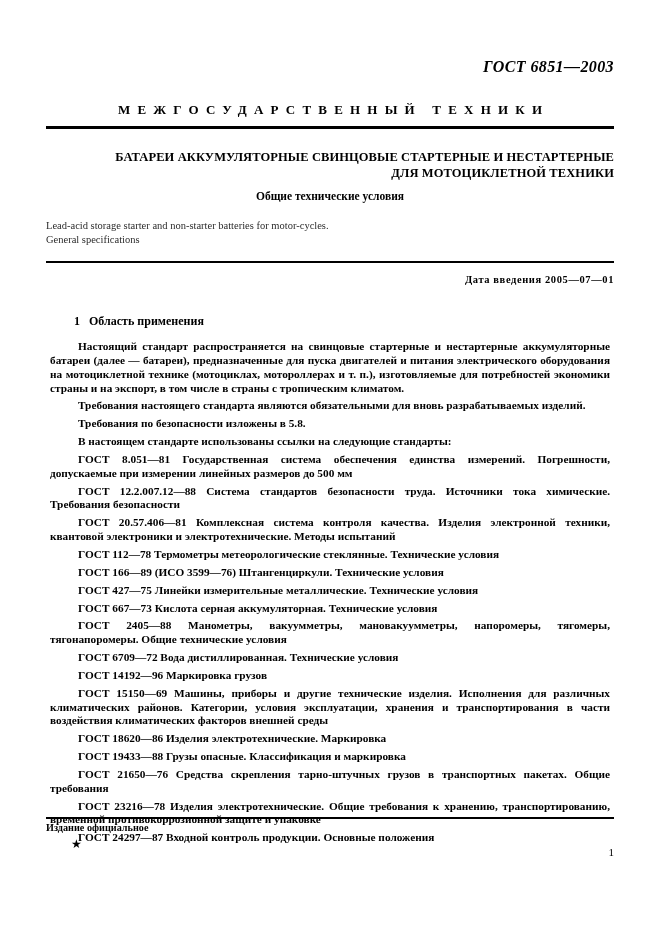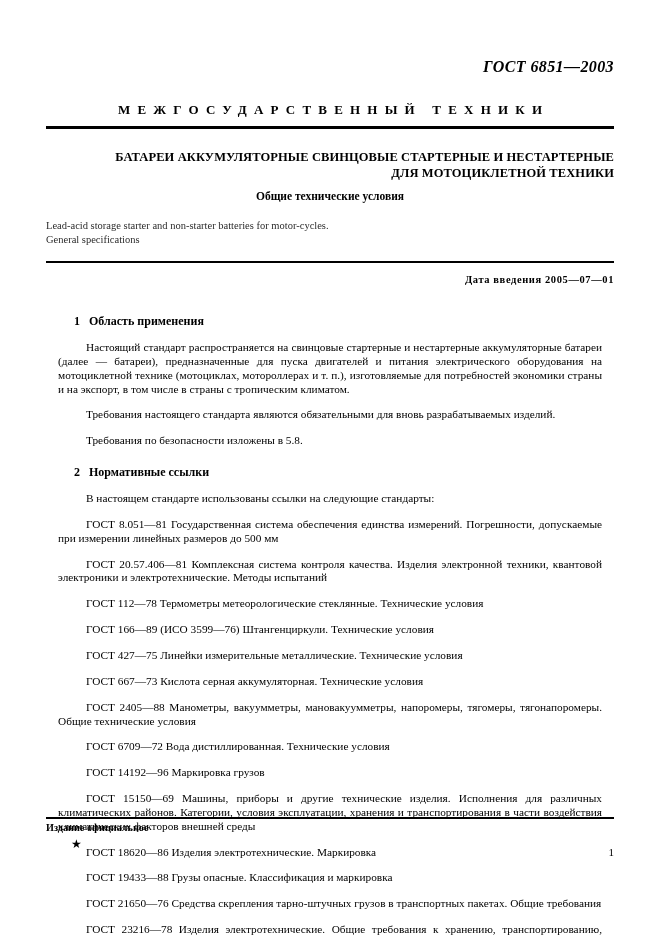--- a/index.html
+++ b/index.html
@@ -124,23 +124,24 @@
     text-indent: -28px;
     margin-left: 28px;
   }
   .sec-head .num { margin-right: 9px; }
 
   .para {
     font-size: 11.3px;
     line-height: 13.85px;
     text-align: justify;
     text-align-last: left;
-    margin: 12px;
+    margin: 4px;
     text-indent: 28px;
     hyphens: manual;
+    font-weight: bold;
   }
   .para.nojust { text-align: left; }
 
   .sec2 { margin-top: 17px; }
 
   
   .rule-footer {
     position: absolute;
     left: 46px;
     top: 817px;
@@ -200,26 +201,24 @@
 
   <div class="content">
 
     <div class="sec-head">
       <span class="num">1</span><span>Область применения</span>
     </div>
     <p class="para">Настоящий стандарт распространяется на свинцовые стартерные и нестартерные аккумуляторные батареи (далее — батареи), предназначенные для пуска двигателей и питания электрического оборудования на мотоциклетной технике (мотоциклах, мотороллерах и т. п.), изготовляемые для потребностей экономики страны и на экспорт, в том числе в страны с тропическим климатом.</p>
     <p class="para">Требования настоящего стандарта являются обязательными для вновь разрабатываемых изделий.</p>
     <p class="para nojust">Требования по безопасности изложены в 5.8.</p>
 
-    <div class="sec-head sec2">
-      <span class="num">2</span><span>Нормативные ссылки</span>
-    </div>
     <p class="para nojust">В настоящем стандарте использованы ссылки на следующие стандарты:</p>
 
     <p class="para">ГОСТ 8.051—81 Государственная система обеспечения единства измерений. Погрешности, допускаемые при измерении линейных размеров до 500 мм</p>
+    <p class="para">ГОСТ 12.2.007.12—88 Система стандартов безопасности труда. Источники тока химические. Требования безопасности</p>
     <p class="para">ГОСТ 20.57.406—81 Комплексная система контроля качества. Изделия электронной техники, квантовой электроники и электротехнические. Методы испытаний</p>
     <p class="para nojust">ГОСТ 112—78 Термометры метеорологические стеклянные. Технические условия</p>
     <p class="para nojust">ГОСТ 166—89 (ИСО 3599—76) Штангенциркули. Технические условия</p>
     <p class="para nojust">ГОСТ 427—75 Линейки измерительные металлические. Технические условия</p>
     <p class="para nojust">ГОСТ 667—73 Кислота серная аккумуляторная. Технические условия</p>
     <p class="para">ГОСТ 2405—88 Манометры, вакуумметры, мановакуумметры, напоромеры, тягомеры, тягонапоромеры. Общие технические условия</p>
     <p class="para nojust">ГОСТ 6709—72 Вода дистиллированная. Технические условия</p>
     <p class="para nojust">ГОСТ 14192—96 Маркировка грузов</p>
     <p class="para">ГОСТ 15150—69 Машины, приборы и другие технические изделия. Исполнения для различных климатических районов. Категории, условия эксплуатации, хранения и транспортирования в части воздействия климатических факторов внешней среды</p>
     <p class="para nojust">ГОСТ 18620—86 Изделия электротехнические. Маркировка</p>

